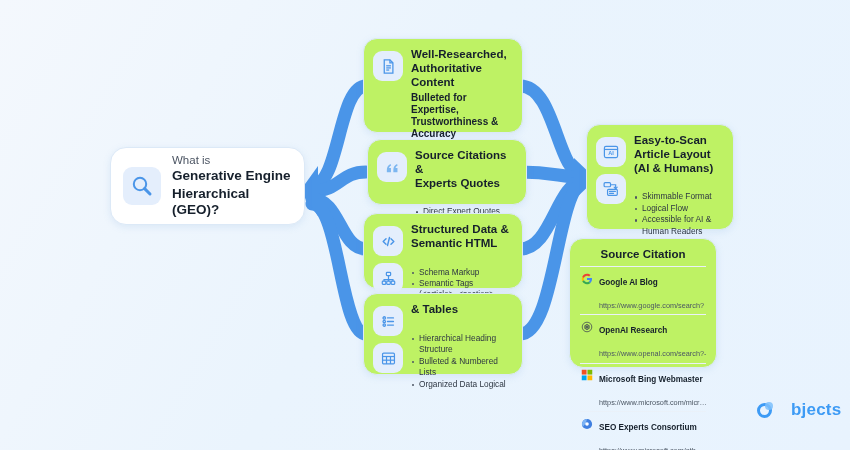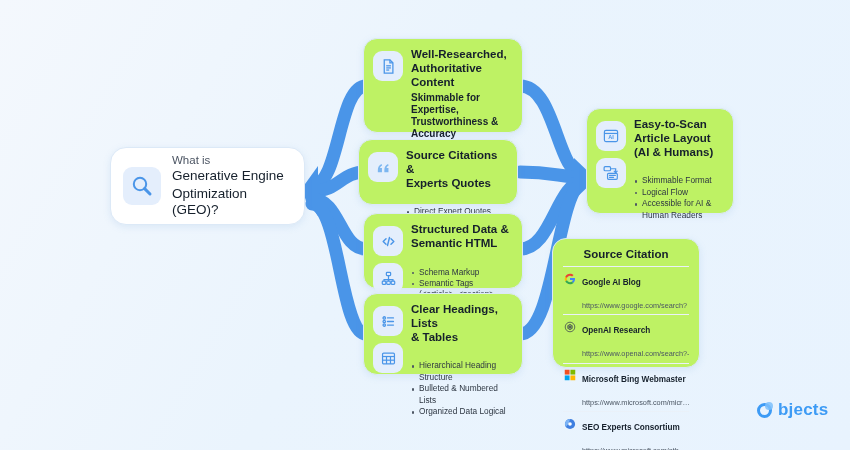--- a/index.html
+++ b/index.html
@@ -17,61 +17,61 @@
     border-radius:14px;
     box-shadow:0 2px 7px rgba(120,165,215,.17);
     box-sizing:border-box;
   }
   .card.soft{background:#bef264;}
 
   
   #query-card{left:110px;top:147px;width:195px;height:78px;
     border-radius:16px;display:flex;align-items:center;padding:0 12px;gap:11px;}
   #query-card .qtitle{font-size:11.5px;color:#4c5563;line-height:1.25;}
-  #query-card .qmain{font-size:13.5px;font-weight:normal;color:#16202c;line-height:1.22;margin-top:1px;}
+  #query-card .qmain{font-size:13.5px;font-weight:bold;color:#16202c;line-height:1.22;margin-top:1px;}
 
   .ico{
     background:#e4eefc;border-radius:9px;flex:none;
     display:flex;align-items:center;justify-content:center;
   }
   .ico.big{width:38px;height:38px;}
   .ico.md{width:30px;height:30px;}
 
   
   .fcard{display:flex;padding:9px 10px 9px 9px;gap:8px;}
   .fcard .icocol{display:flex;flex-direction:column;gap:7px;padding-top:3px;}
   .fcard .body{flex:1;min-width:0;}
   .h1t{font-size:11.5px;font-weight:bold;color:#16202c;line-height:1.2;}
   .h2t{font-size:10px;font-weight:bold;color:#16202c;line-height:1.2;margin-top:3px;}
   ul.bl{margin:16px 0 0 0;padding:0;list-style:none;}
   ul.bl li{font-size:8.3px;color:#2d3642;line-height:1.38;padding-left:8px;position:relative;}
   ul.bl li:before{content:"";position:absolute;left:1px;top:5px;width:2.4px;height:2.4px;
     background:#4d5663;border-radius:50%;}
 
   #card-content{left:363px;top:38px;width:160px;height:95px;}
-  #card-citations{left:358px;top:139px;width:160px;height:66px;}
+  #card-citations{left:367px;top:139px;width:160px;height:66px;}
   #card-structured{left:363px;top:213px;width:160px;height:76px;}
   #card-headings{left:363px;top:293px;width:160px;height:82px;}
 
   
-  #card-output{left:586px;top:108px;width:148px;height:106px;}
+  #card-output{left:586px;top:124px;width:148px;height:106px;}
   #card-output .h1t{font-size:11.5px;}
   #card-output ul.bl li{font-size:8.3px;}
 
   
-  #card-sources{left:552px;top:238px;width:148px;height:130px;padding:9px 10px;}
+  #card-sources{left:569px;top:238px;width:148px;height:130px;padding:9px 10px;}
   #card-sources .sc-title{font-size:11.5px;font-weight:bold;color:#16202c;text-align:center;margin-bottom:6px;}
   .src{display:flex;gap:6px;align-items:flex-start;padding:4px 0 4px 0;border-top:1px solid #eaf1f9;}
   .src:first-of-type{border-top:none;}
   .src .sname{font-size:8.2px;font-weight:bold;color:#16202c;line-height:1.25;}
   .src .surl{font-size:7.3px;color:#4b5663;line-height:1.3;white-space:nowrap;overflow:hidden;text-overflow:ellipsis;max-width:108px;margin-top:12px;}
   .src .favi{flex:none;width:13px;height:13px;margin-top:1px;display:flex;align-items:center;justify-content:center;}
 
   
-  #logo{position:absolute;left:757px;top:400px;display:flex;align-items:center;gap:5px;
+  #logo{position:absolute;left:757px;top:400px;display:flex;align-items:center;gap:18px;
     font-size:17px;font-weight:bold;color:#3d9bf5;letter-spacing:.2px;}
   #logo .lg-o{position:relative;width:15px;height:15px;margin-right:1px;}
   #logo .lg-o:before{content:"";position:absolute;inset:0;border:3px solid #3d9bf5;border-radius:50%;}
   #logo .lg-o:after{content:"";position:absolute;left:7.5px;top:-1px;width:8px;height:8px;
     background:#7cc0fb;border-radius:50%;opacity:.85;}
 </style>
 </head>
 <body>
 
 <div id="stage">
@@ -96,40 +96,40 @@
   <div class="card" id="query-card">
     <div class="ico big">
       <svg width="24" height="24" viewBox="0 0 24 24" fill="none" stroke="#4a95e8" stroke-width="2">
         <circle cx="10" cy="10" r="6.2"></circle>
         <line x1="14.6" y1="14.6" x2="20" y2="20" stroke-width="3" stroke-linecap="round"></line>
       </svg>
     </div>
     <div>
       <div class="qtitle">What is</div>
       <div class="qmain">Generative Engine</div>
-      <div class="qmain">Optimization (GEO)?</div>
+      <div class="qmain">Hierarchical (GEO)?</div>
     </div>
   </div>
 
   <div class="card soft fcard" id="card-content">
     <div class="icocol">
       <div class="ico md">
         <svg width="17" height="17" viewBox="0 0 24 24" fill="none" stroke="#4a95e8" stroke-width="1.8">
           <path d="M6 2.6h8l4.2 4.2v14.6H6z"></path>
           <path d="M14 2.6v4.4h4.2"></path>
           <line x1="8.8" y1="11" x2="15.4" y2="11"></line>
           <line x1="8.8" y1="14" x2="15.4" y2="14"></line>
           <line x1="8.8" y1="17" x2="13" y2="17"></line>
         </svg>
       </div>
     </div>
     <div class="body">
       <div class="h1t">Well-Researched,</div>
       <div class="h1t">Authoritative Content</div>
-      <div class="h2t">Skimmable for Expertise,</div>
+      <div class="h2t">Bulleted for Expertise,</div>
       <div class="h2t" style="margin-top:0">Trustworthiness &amp; Accuracy</div>
       <ul class="bl">
         <li>In-depth topic coverage</li>
         <li>Fact-based information</li>
         <li>Verified sources</li>
       </ul>
     </div>
   </div>
 
   <div class="card soft fcard" id="card-citations">
@@ -198,21 +198,20 @@
         <svg width="17" height="17" viewBox="0 0 24 24" fill="none" stroke="#4a95e8" stroke-width="1.7">
           <rect x="3.6" y="4.4" width="16.8" height="15.2" rx="1.6"></rect>
           <line x1="3.6" y1="9.2" x2="20.4" y2="9.2"></line>
           <line x1="3.6" y1="14.4" x2="20.4" y2="14.4"></line>
           <line x1="9.2" y1="9.2" x2="9.2" y2="19.6"></line>
           <line x1="14.8" y1="9.2" x2="14.8" y2="19.6"></line>
         </svg>
       </div>
     </div>
     <div class="body">
-      <div class="h1t">Clear Headings, Lists</div>
       <div class="h1t">&amp; Tables</div>
       <ul class="bl">
         <li>Hierarchical Heading Structure</li>
         <li>Bulleted &amp; Numbered Lists</li>
         <li>Organized Data Logical</li>
       </ul>
     </div>
   </div>
 
   <div class="card soft fcard" id="card-output">

